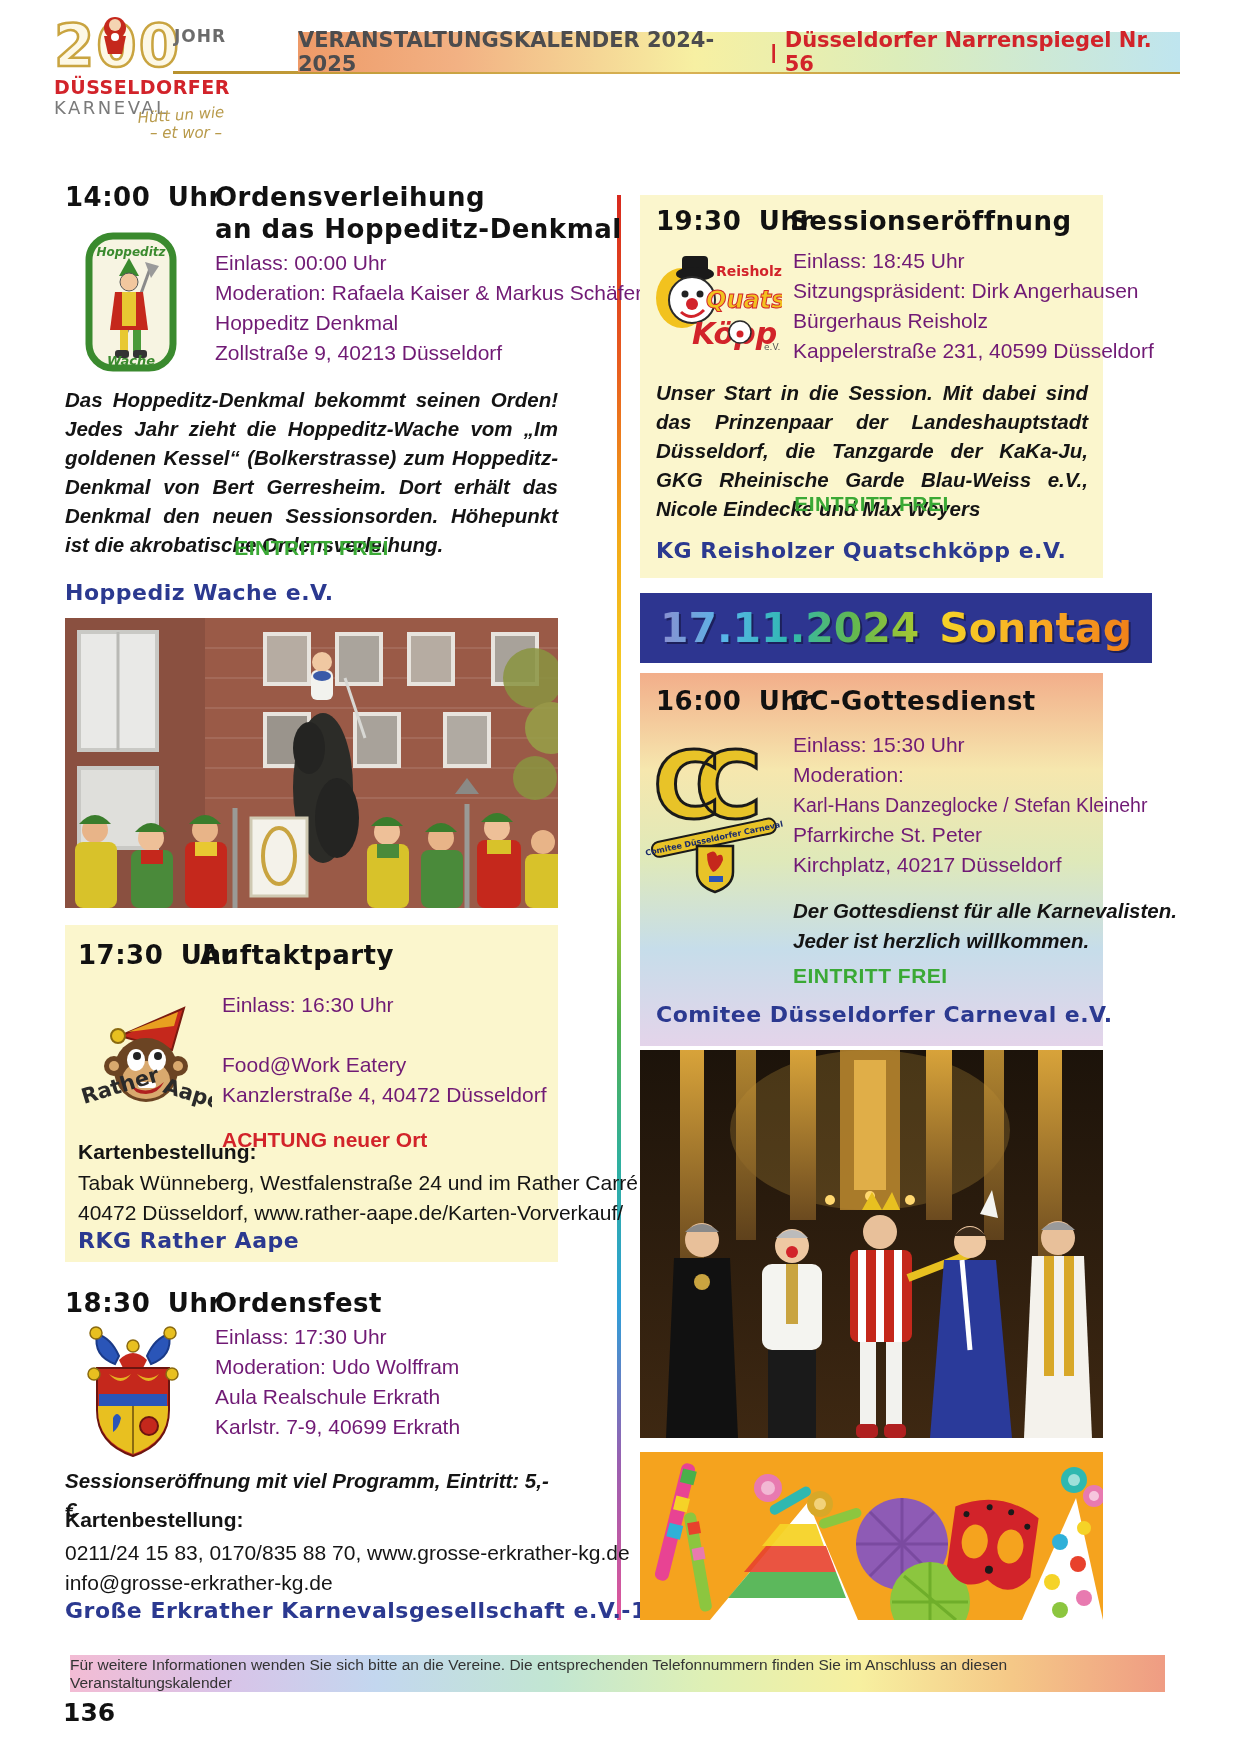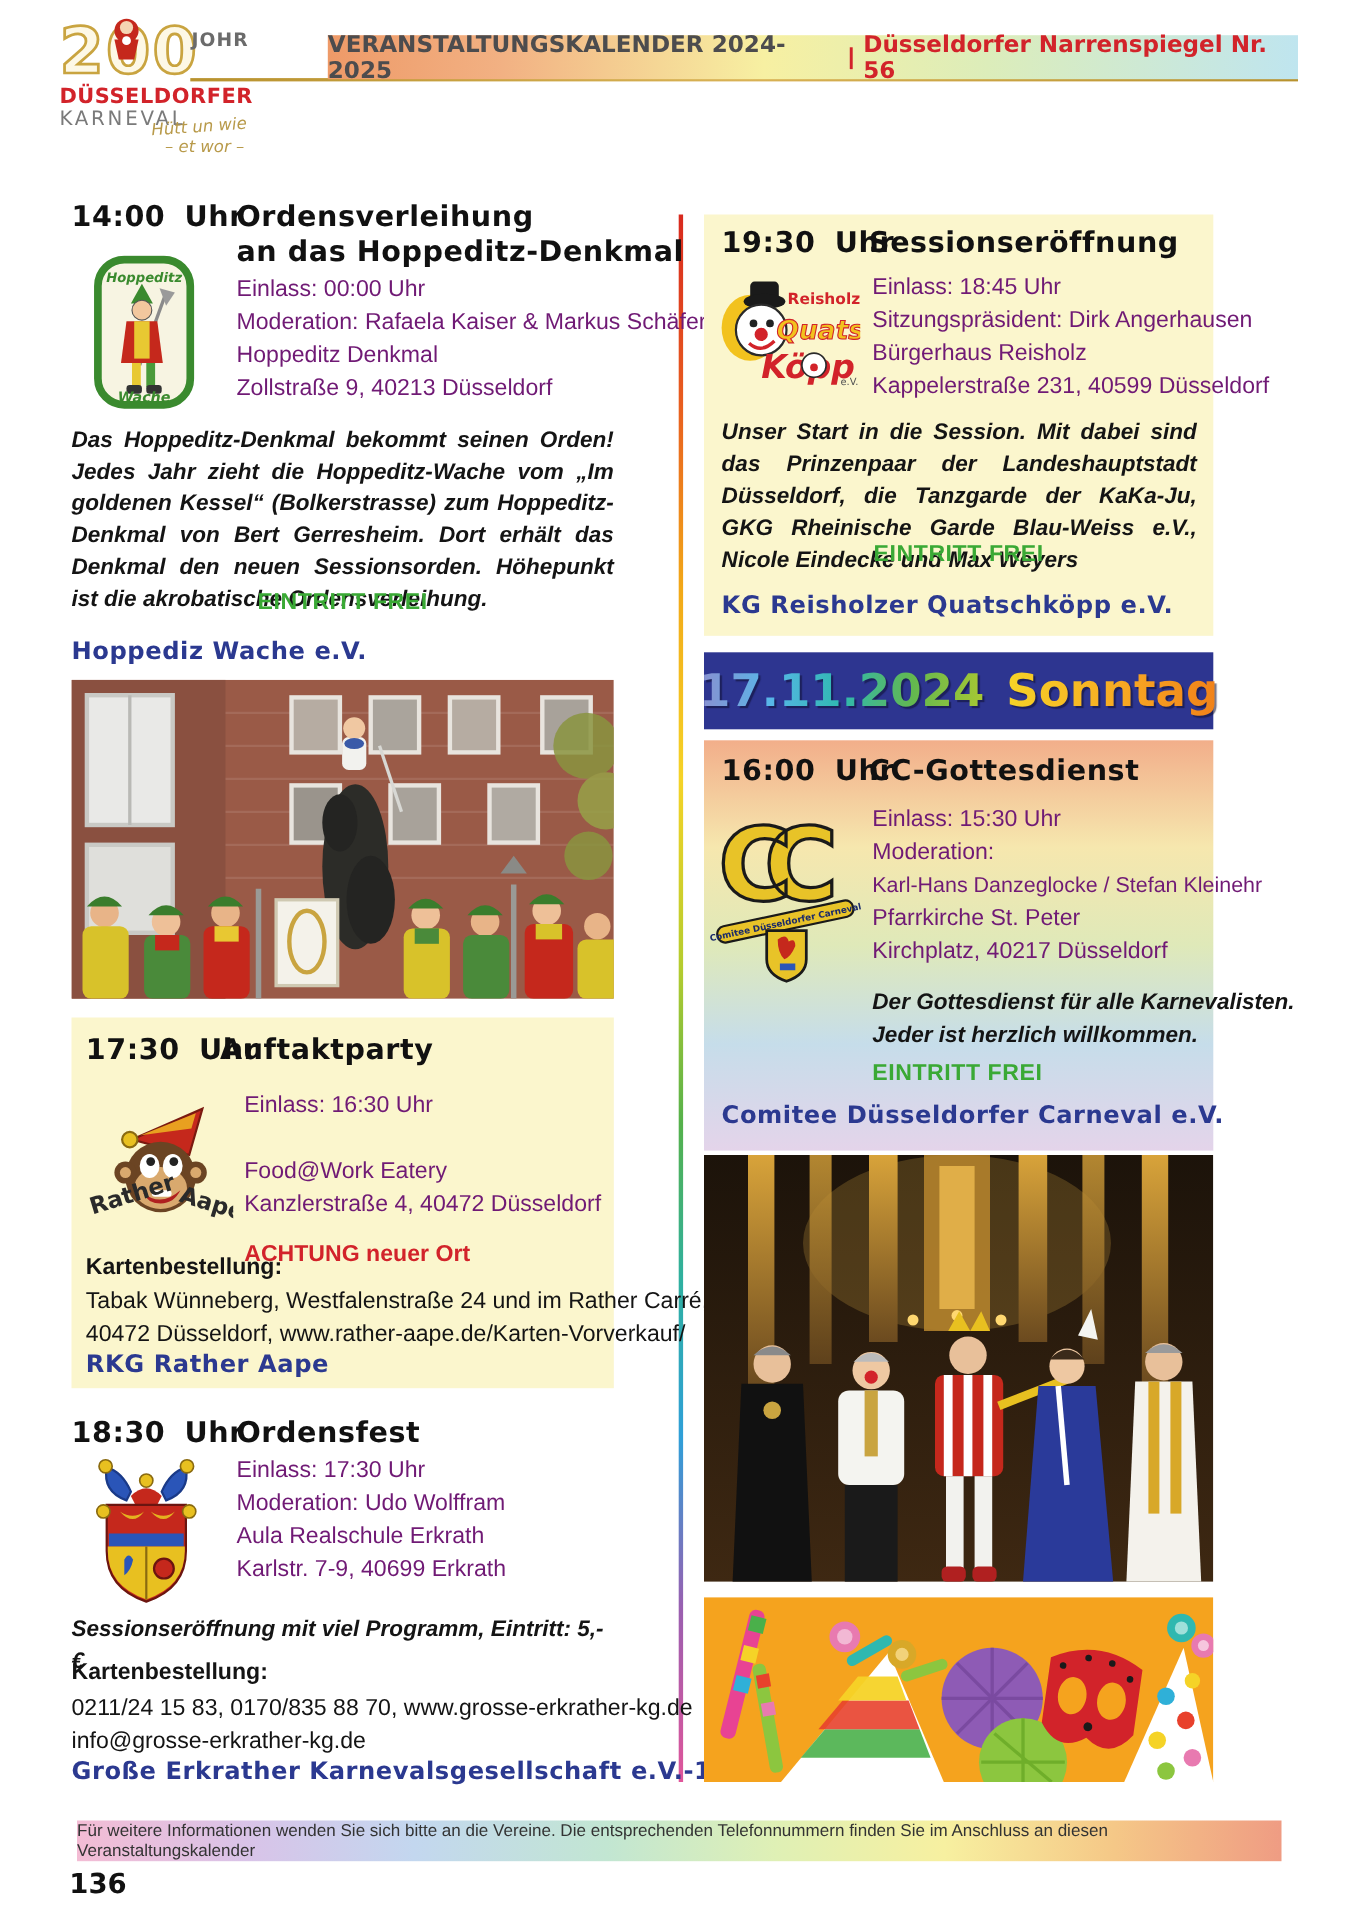--- a/index.html
+++ b/index.html
@@ -32,21 +32,21 @@
   .hb-sep{font-weight:bold;font-size:21px;color:#d2232a;}
   .hb-sub{font-family:"DejaVu Sans",sans-serif;font-weight:bold;font-size:21px;color:#d2232a;}
 
   
   .divider{left:617px;top:195px;width:4px;height:1425px;
         background:linear-gradient(180deg,#d8291e 0%,#e85d1f 12%,#f2a918 24%,#f5d327 36%,
         #b5cc2e 48%,#55b14b 58%,#2fb0a0 68%,#2f9fd8 78%,#9a5fb0 89%,#e0559a 100%);}
 
   
   .yellow-box{background:#fbf6cd;}
-  .banner{left:640px;top:593px;width:463px;height:70px;background:#2d3590;
+  .banner{left:640px;top:593px;width:512px;height:70px;background:#2d3590;
         display:flex;align-items:center;justify-content:center;gap:20px;}
   .grad-text{font-family:"DejaVu Sans",sans-serif;font-weight:bold;font-size:41px;
         -webkit-background-clip:text;background-clip:text;color:transparent;
         filter:drop-shadow(2px 2px 0 rgba(15,15,50,.55));}
   .bn-date{background-image:linear-gradient(90deg,#8a8fd0 0%,#58b6e8 25%,#2fb8b0 50%,#63b84f 75%,#a8c832 100%);}
   .bn-day{background-image:linear-gradient(90deg,#f5d327 0%,#f7a823 55%,#f08019 100%);}
   .cc-box{left:640px;top:673px;width:463px;height:373px;
         background:linear-gradient(180deg,#f2ae8a 0%,#f6e7ae 26%,#dfe9b9 50%,#c6ddea 74%,#e4d4ea 100%);}
 
   

